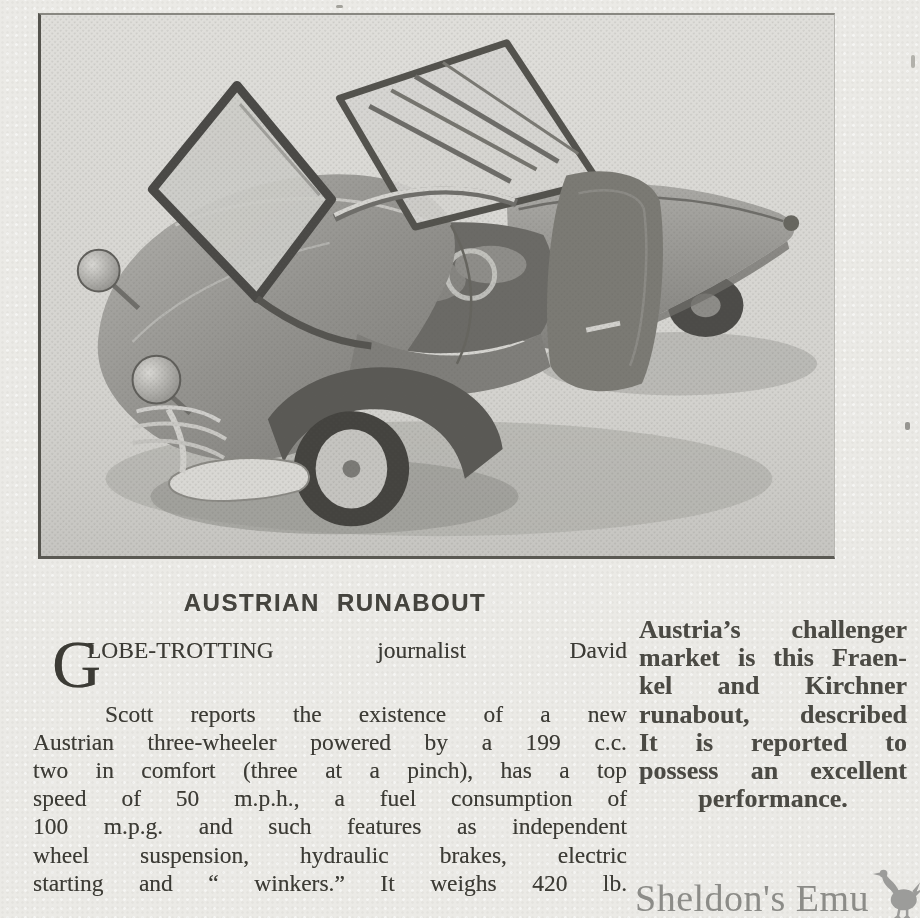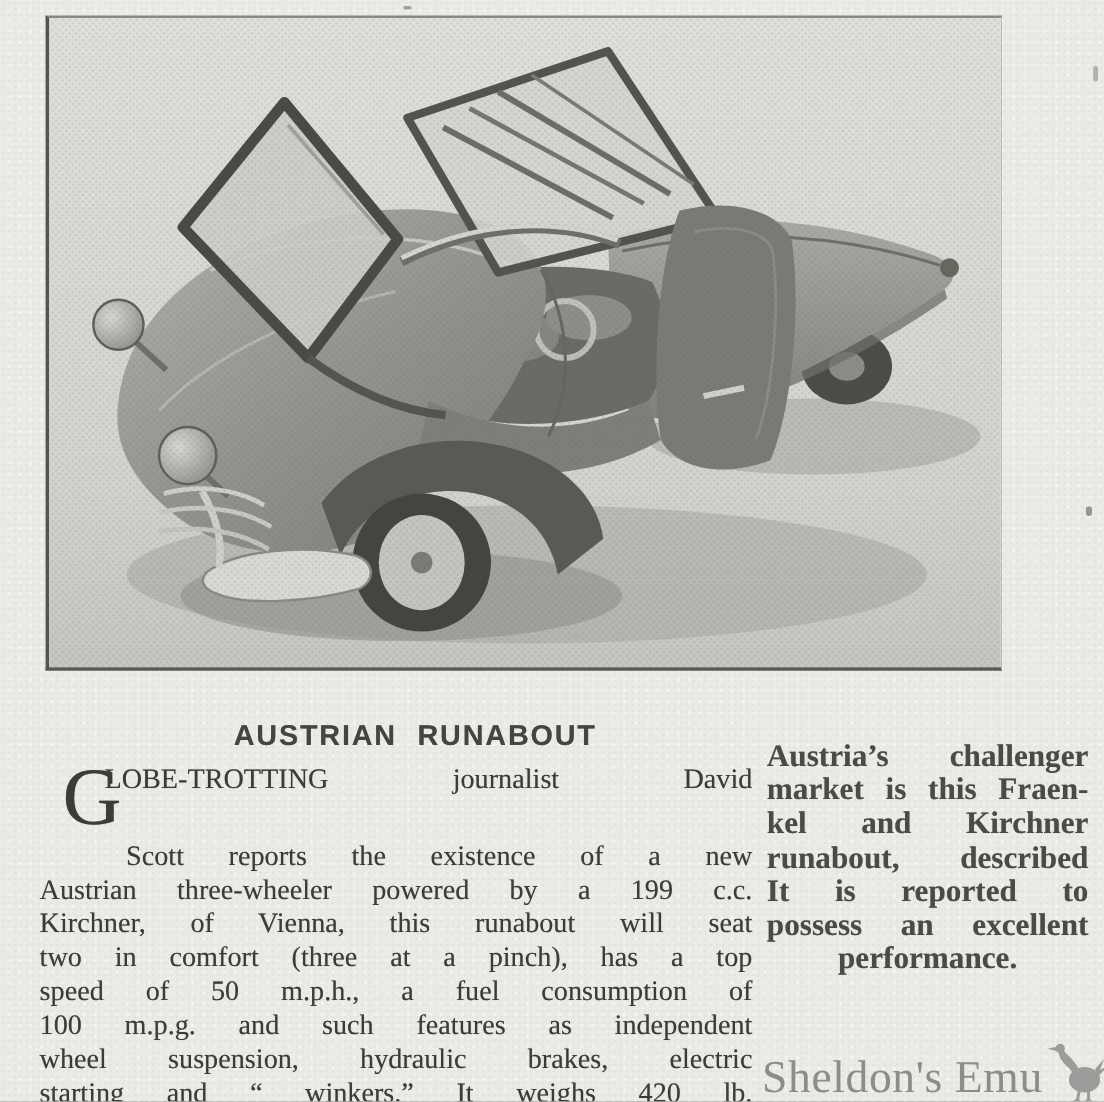--- a/index.html
+++ b/index.html
@@ -21,21 +21,21 @@
     border-top:2px solid rgba(105,104,97,.75);
     border-left:3px solid #55544e;
     border-bottom:3px solid #5a5953;
     border-right:1px solid rgba(150,149,142,.6);
     overflow:hidden;
   }
   .photo svg{display:block;width:100%;height:100%;}
 
   
   .headline{
-    position:absolute;left:35px;top:585px;width:592px;margin:15px;
+    position:absolute;left:35px;top:585px;width:592px;margin:4px;
     text-align:center;
     font-family:"Liberation Sans", sans-serif;
     font-size:24px;font-weight:700;
     letter-spacing:1.5px;word-spacing:9px;
     color:#45443e;
     text-shadow:0 0 .5px rgba(70,68,62,.55);
   }
 
   
   .body-col{
@@ -184,21 +184,20 @@
   </figure>
 
   <h1 class="headline">AUSTRIAN RUNABOUT</h1>
 
   <div class="dropcap">G</div>
 
   <div class="body-col">
     <div class="bl ind1">LOBE-TROTTING journalist David</div>
     <div class="bl ind2">Scott reports the existence of a new</div>
     <div class="bl">Austrian three-wheeler powered by a 199 c.c.</div>
-    <div class="bl">Kirchner, of Vienna, this runabout will seat</div>
     <div class="bl">two in comfort (three at a pinch), has a top</div>
     <div class="bl">speed of 50 m.p.h., a fuel consumption of</div>
     <div class="bl">100 m.p.g. and such features as independent</div>
     <div class="bl">wheel suspension, hydraulic brakes, electric</div>
     <div class="bl">starting and “ winkers.” It weighs 420 lb.</div>
   </div>
 
   <div class="side-col">
     <div class="cl">Austria’s challenger</div>
     <div class="cl">market is this Fraen-</div>

